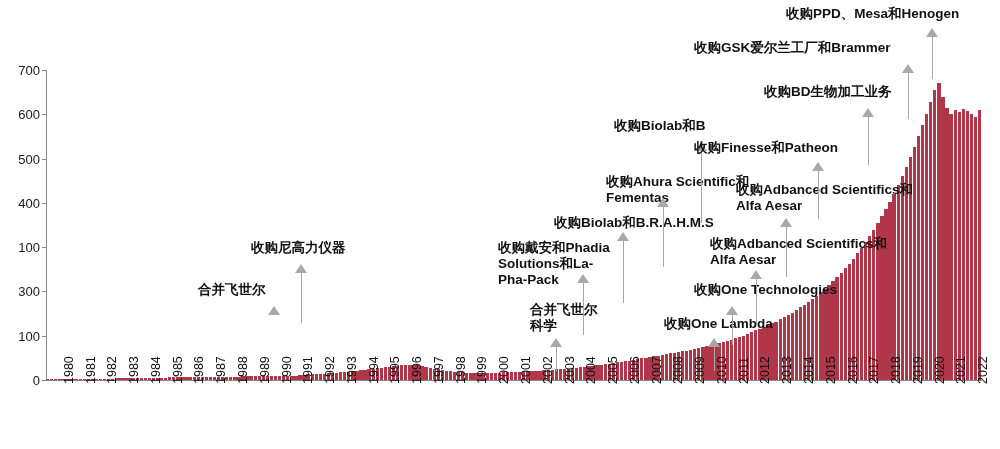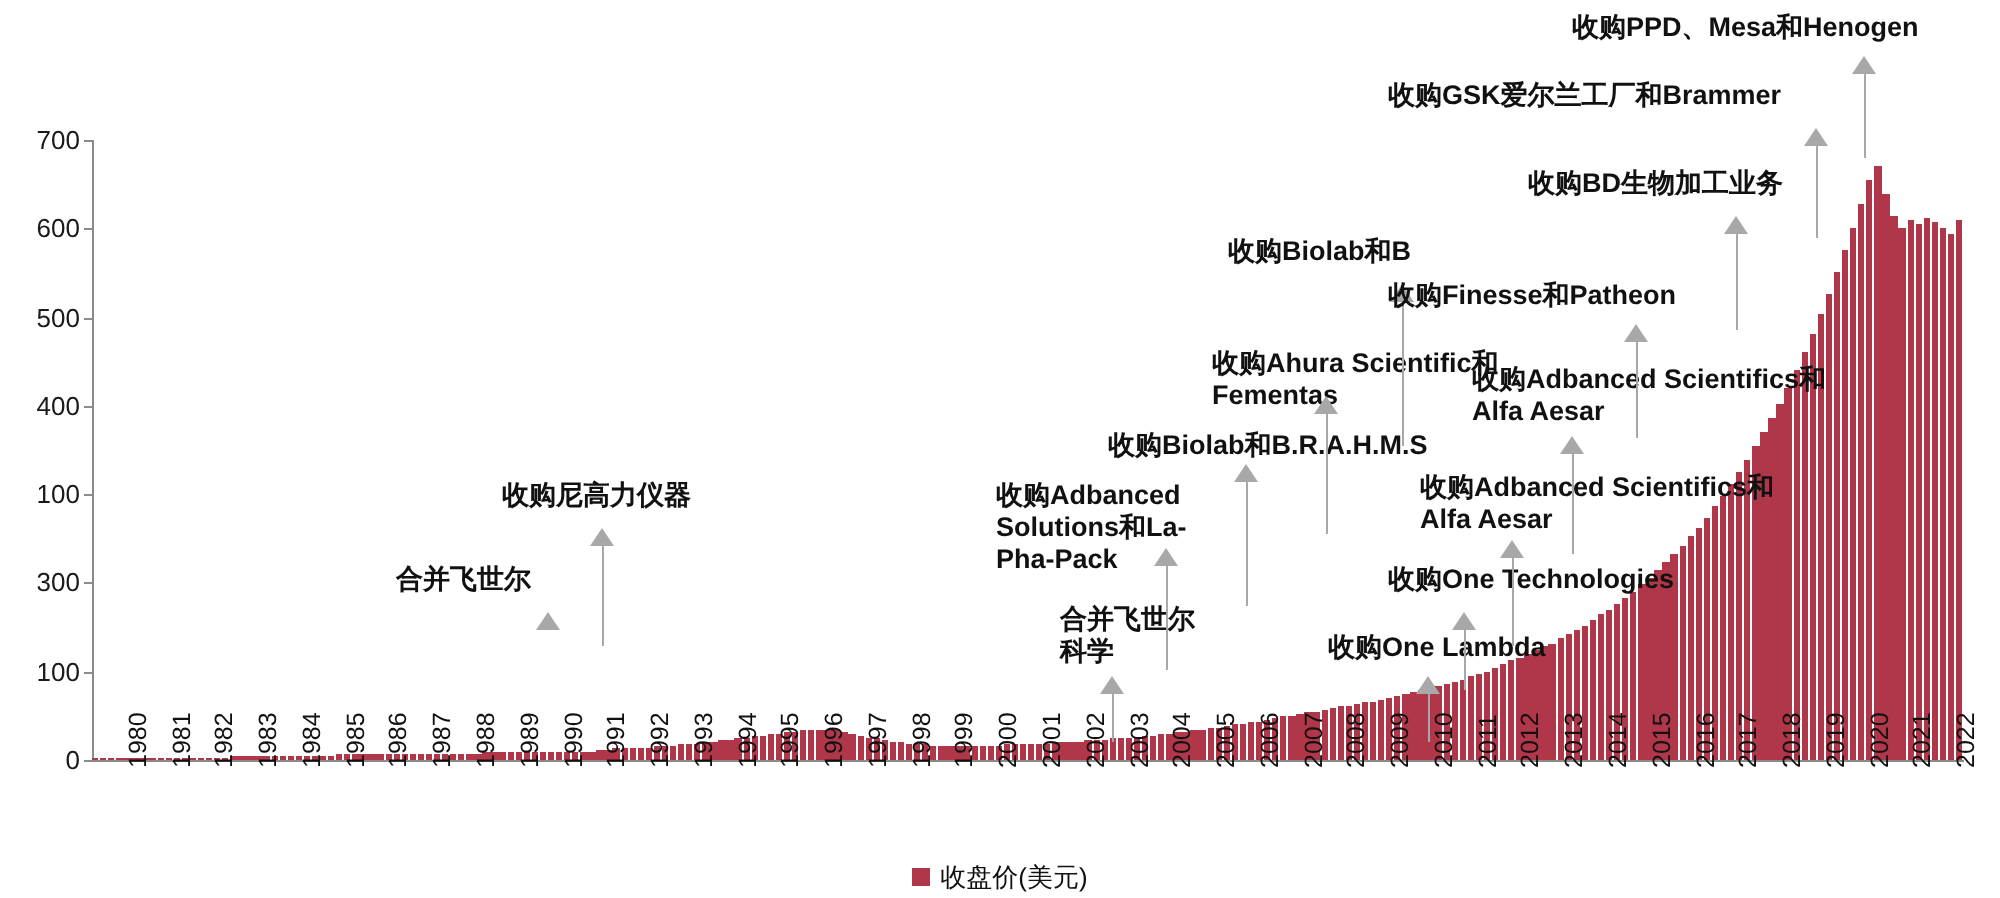--- a/index.html
+++ b/index.html
@@ -362,21 +362,21 @@
     <div id="annotations">
         <div class="ann" style="left: 152px; top: 212px; width: 120px;">合并飞世尔</div>
         <div class="arrow" style="left: 222px; top: 236px;"></div>
         <div class="ann" style="left: 205px; top: 170px; width: 150px;">收购尼高力仪器</div>
         <div class="arrow" style="left: 249px; top: 194px;"></div>
         <div class="stem" style="left: 255px; top: 203px; height: 50px;"></div>
         <div class="ann" style="left: 484px; top: 232px; width: 80px;">合并飞世尔
 科学</div>
         <div class="arrow" style="left: 504px; top: 268px;"></div>
         <div class="stem" style="left: 510px; top: 277px; height: 24px;"></div>
-        <div class="ann" style="left: 452px; top: 170px; width: 140px;">收购Adbanced Solutions和La-
+        <div class="ann" style="left: 452px; top: 170px; width: 140px;">收购戴安和Phadia Solutions和La-
 Pha-Pack</div>
         <div class="arrow" style="left: 531px; top: 204px;"></div>
         <div class="stem" style="left: 537px; top: 213px; height: 52px;"></div>
         <div class="ann" style="left: 508px; top: 145px; width: 200px;">收购Biolab和B.R.A.H.M.S</div>
         <div class="arrow" style="left: 571px; top: 162px;"></div>
         <div class="stem" style="left: 577px; top: 171px; height: 62px;"></div>
         <div class="ann" style="left: 560px; top: 104px; width: 180px;">收购Ahura Scientific和
 Fementas</div>
         <div class="arrow" style="left: 611px; top: 128px;"></div>
         <div class="stem" style="left: 617px; top: 137px; height: 60px;"></div>
@@ -451,17 +451,14 @@
       <div class="xlab" style="left: 777.744px; top: 0px;">2015</div>
       <div class="xlab" style="left: 799.512px; top: 0px;">2016</div>
       <div class="xlab" style="left: 821.279px; top: 0px;">2017</div>
       <div class="xlab" style="left: 843.047px; top: 0px;">2018</div>
       <div class="xlab" style="left: 864.814px; top: 0px;">2019</div>
       <div class="xlab" style="left: 886.581px; top: 0px;">2020</div>
       <div class="xlab" style="left: 908.349px; top: 0px;">2021</div>
       <div class="xlab" style="left: 930.116px; top: 0px;">2022</div>
     </div>
 
-  <div class="legend">
-    <span class="legend-swatch"></span><span>收盘价(美元)</span>
-  </div>
 
 </div>
 
 </body></html>

